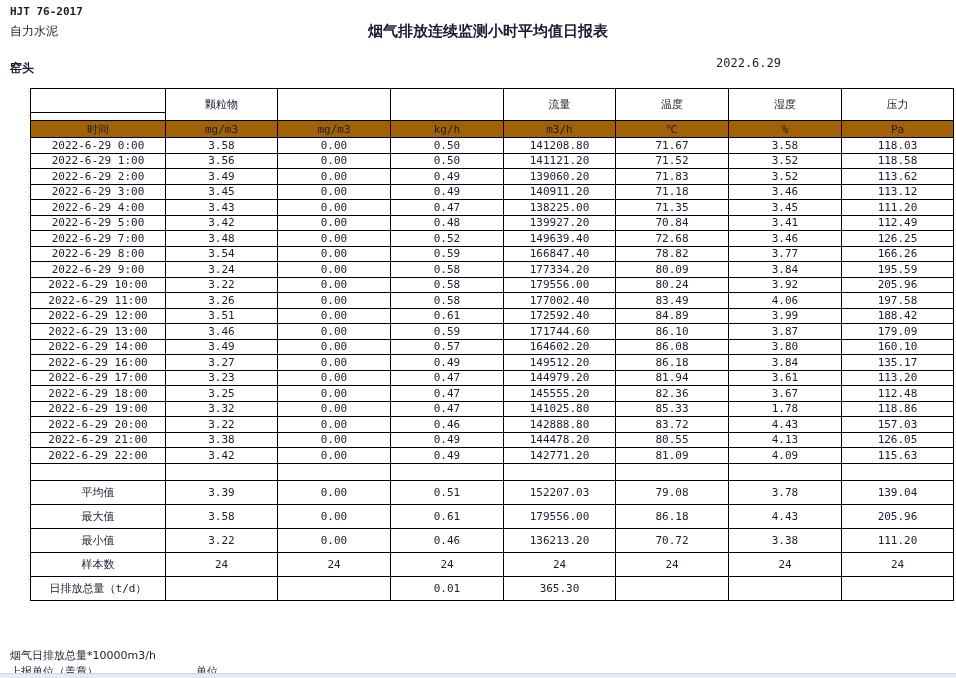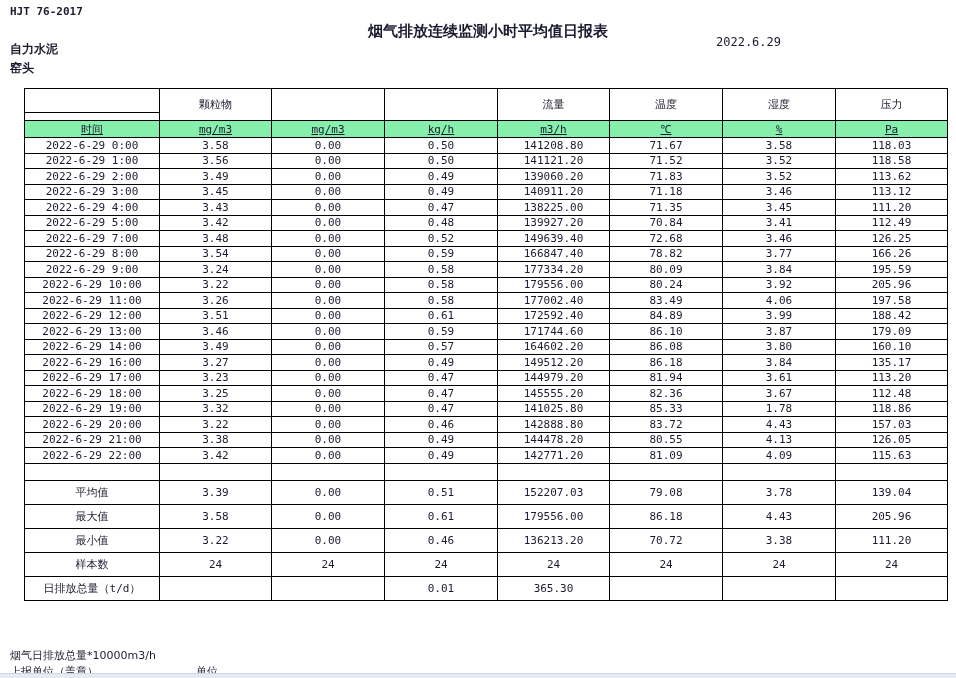--- a/index.html
+++ b/index.html
@@ -1,32 +1,32 @@
 <!DOCTYPE html>
 <html><head>
 <meta charset="utf-8">
 <style>
   * { margin:0; padding:0; box-sizing:border-box; }
   html,body { width:956px; height:678px; background:#ffffff; overflow:hidden; }
   body { font-family:"DejaVu Sans", sans-serif; color:#1b1b2f; position:relative; }
 
   .hdr-standard { position:absolute; left:10px; top:5px; font-size:11px; font-weight:bold; font-family:"DejaVu Sans Mono", monospace; }
   .hdr-title    { position:absolute; left:0; top:22px; width:956px; text-align:center; font-size:15px; font-weight:bold;padding-left:20px; }
-  .hdr-company  { position:absolute; left:10px; top:41px; font-size:12px; font-weight:bold; }
+  .hdr-company  { position:absolute; left:10px; top:23px; font-size:12px; font-weight:normal; }
   .hdr-station  { position:absolute; left:10px; top:60px; font-size:12px; font-weight:bold; }
-  .hdr-date     { position:absolute; left:716px; top:35px; font-size:12px; font-family:"DejaVu Sans Mono", monospace; }
-
-  table.report { position:absolute; left:24px; top:88px; width:923px; border-collapse:collapse; table-layout:fixed; }
+  .hdr-date     { position:absolute; left:716px; top:56px; font-size:12px; font-family:"DejaVu Sans Mono", monospace; }
+
+  table.report { position:absolute; left:30px; top:88px; width:923px; border-collapse:collapse; table-layout:fixed; }
   table.report td { border:1px solid #000; text-align:center; vertical-align:middle;
                     font-size:11px; line-height:1; white-space:nowrap; overflow:hidden;
                     font-family:"DejaVu Sans Mono", monospace; color:#1b1b2f; }
   tr.group-row td { height:32px; }
   td.split-cell { padding:0; vertical-align:top; }
   td.split-cell .split-top { height:16px; border-bottom:1px solid #000; }
-  tr.unit-row td { height:17px; background:#86efac;text-decoration:underline; }
+  tr.unit-row td { height:17px; background:#a16207; }
   tr.data-row td { height:15.5px; }
   tr.spacer-row td { height:17px; }
   tr.summary-row td { height:24px; }
 
   .foot-note1 { position:absolute; left:10px; top:648px; font-size:11px; }
   .foot-note2 { position:absolute; left:10px; top:664px; font-size:11px; }
   .foot-note3 { position:absolute; left:196px; top:664px; font-size:11px; }
 
   .window-bottom-edge { position:absolute; left:0; bottom:0; width:956px; height:5px;
                         background:#e6ebf3; border-top:1px solid #cdd6e2; }

